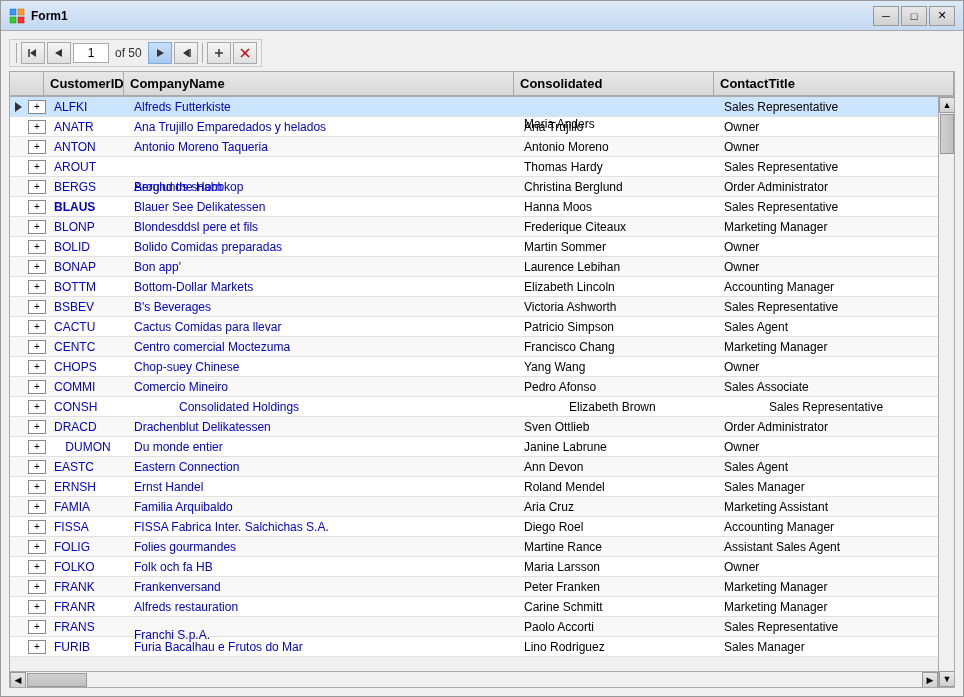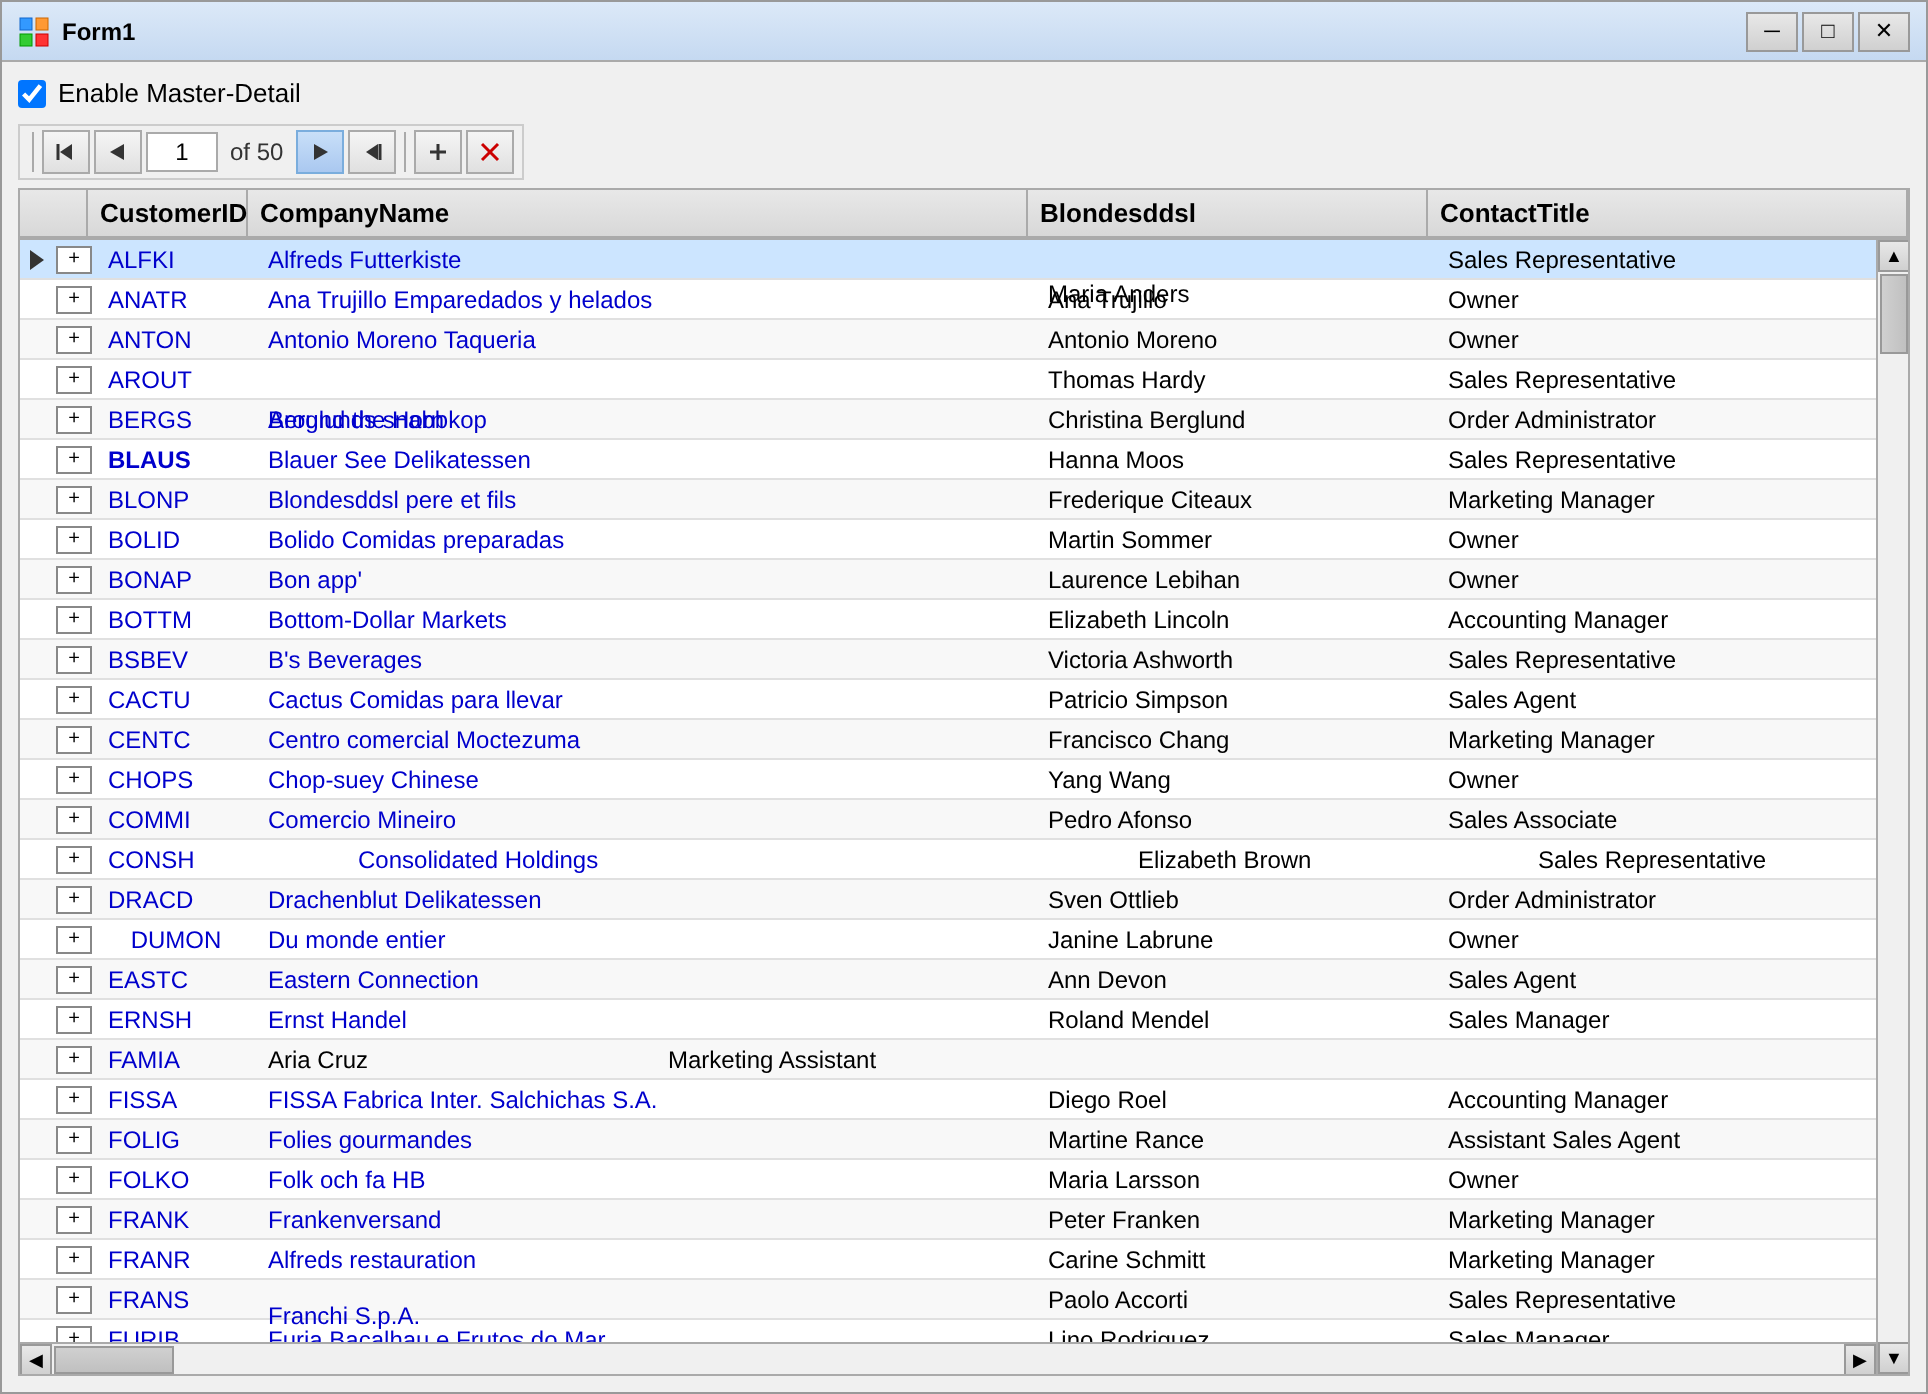--- a/index.html
+++ b/index.html
@@ -257,24 +257,20 @@
     <span class="title-bar-text">Form1</span>
     <div class="title-bar-buttons">
       <button class="title-btn">─</button>
       <button class="title-btn">□</button>
       <button class="title-btn close">✕</button>
     </div>
   </div>
 
   <div class="content-area">
 
-    <div class="checkbox-row">
-      <input type="checkbox" checked="" style="">
-      <label>Enable Master-Detail</label>
-    </div>
 
     <div class="nav-toolbar">
       <div class="nav-sep"></div>
       <button class="nav-btn" title="First">
         <svg width="12" height="12" viewBox="0 0 12 12">
           <line x1="2" y1="2" x2="2" y2="10" stroke="#333" stroke-width="1.5"></line>
           <polygon points="3,6 9,2 9,10" fill="#333"></polygon>
         </svg>
       </button>
       <button class="nav-btn" title="Previous">
@@ -309,21 +305,21 @@
         </svg>
       </button>
     </div>
 
     <div class="grid-container">
 
       <div class="grid-header">
         <div class="grid-header-spacer"></div>
         <div class="grid-header-cell col-id">CustomerID</div>
         <div class="grid-header-cell col-company">CompanyName</div>
-        <div class="grid-header-cell col-contact">Blondesddsl</div>
+        <div class="grid-header-cell col-contact">Consolidated</div>
         <div class="grid-header-cell col-title">ContactTitle</div>
       </div>
 
       <div class="grid-with-scroll">
         <div class="grid-inner">
           <div class="grid-body" id="grid-body">
 
           <div class="grid-row selected">
                 <div style="width: 16px; min-width: 16px; display: flex; align-items: center; justify-content: center;">
                   <div style="width:0;height:0;border-top:5px solid transparent;border-bottom:5px solid transparent;border-left:7px solid #333;"></div>
@@ -483,20 +479,21 @@
                 <div style="width: 18px; min-width: 18px; height: 14px; border: 1px solid rgb(136, 136, 136); background: white; display: flex; align-items: center; justify-content: center; font-size: 10px; cursor: pointer; margin: 0px 2px;">+</div>
                 <div class="grid-cell" style="width: 80px; min-width: 80px;">ERNSH</div>
                 <div class="grid-cell" style="width: 390px; min-width: 390px;">Ernst Handel</div>
                 <div class="grid-cell plain" style="width: 200px; min-width: 200px;">Roland Mendel</div>
                 <div class="grid-cell plain" style="flex: 1 1 0%;">Sales Manager</div>
               </div>
               <div class="grid-row">
                 <div style="width: 16px; min-width: 16px; display: flex; align-items: center; justify-content: center;"></div>
                 <div style="width: 18px; min-width: 18px; height: 14px; border: 1px solid rgb(136, 136, 136); background: white; display: flex; align-items: center; justify-content: center; font-size: 10px; cursor: pointer; margin: 0px 2px;">+</div>
                 <div class="grid-cell" style="width: 80px; min-width: 80px;">FAMIA</div>
+                <div class="grid-cell" style="width: 390px; min-width: 390px;">Familia Arquibaldo</div>
                 <div class="grid-cell plain" style="width: 200px; min-width: 200px;">Aria Cruz</div>
                 <div class="grid-cell plain" style="flex: 1 1 0%;">Marketing Assistant</div>
               </div>
               <div class="grid-row">
                 <div style="width: 16px; min-width: 16px; display: flex; align-items: center; justify-content: center;"></div>
                 <div style="width: 18px; min-width: 18px; height: 14px; border: 1px solid rgb(136, 136, 136); background: white; display: flex; align-items: center; justify-content: center; font-size: 10px; cursor: pointer; margin: 0px 2px;">+</div>
                 <div class="grid-cell" style="width: 80px; min-width: 80px;">FISSA</div>
                 <div class="grid-cell" style="width: 390px; min-width: 390px;">FISSA Fabrica Inter. Salchichas S.A.</div>
                 <div class="grid-cell plain" style="width: 200px; min-width: 200px;">Diego Roel</div>
                 <div class="grid-cell plain" style="flex: 1 1 0%;">Accounting Manager</div>

